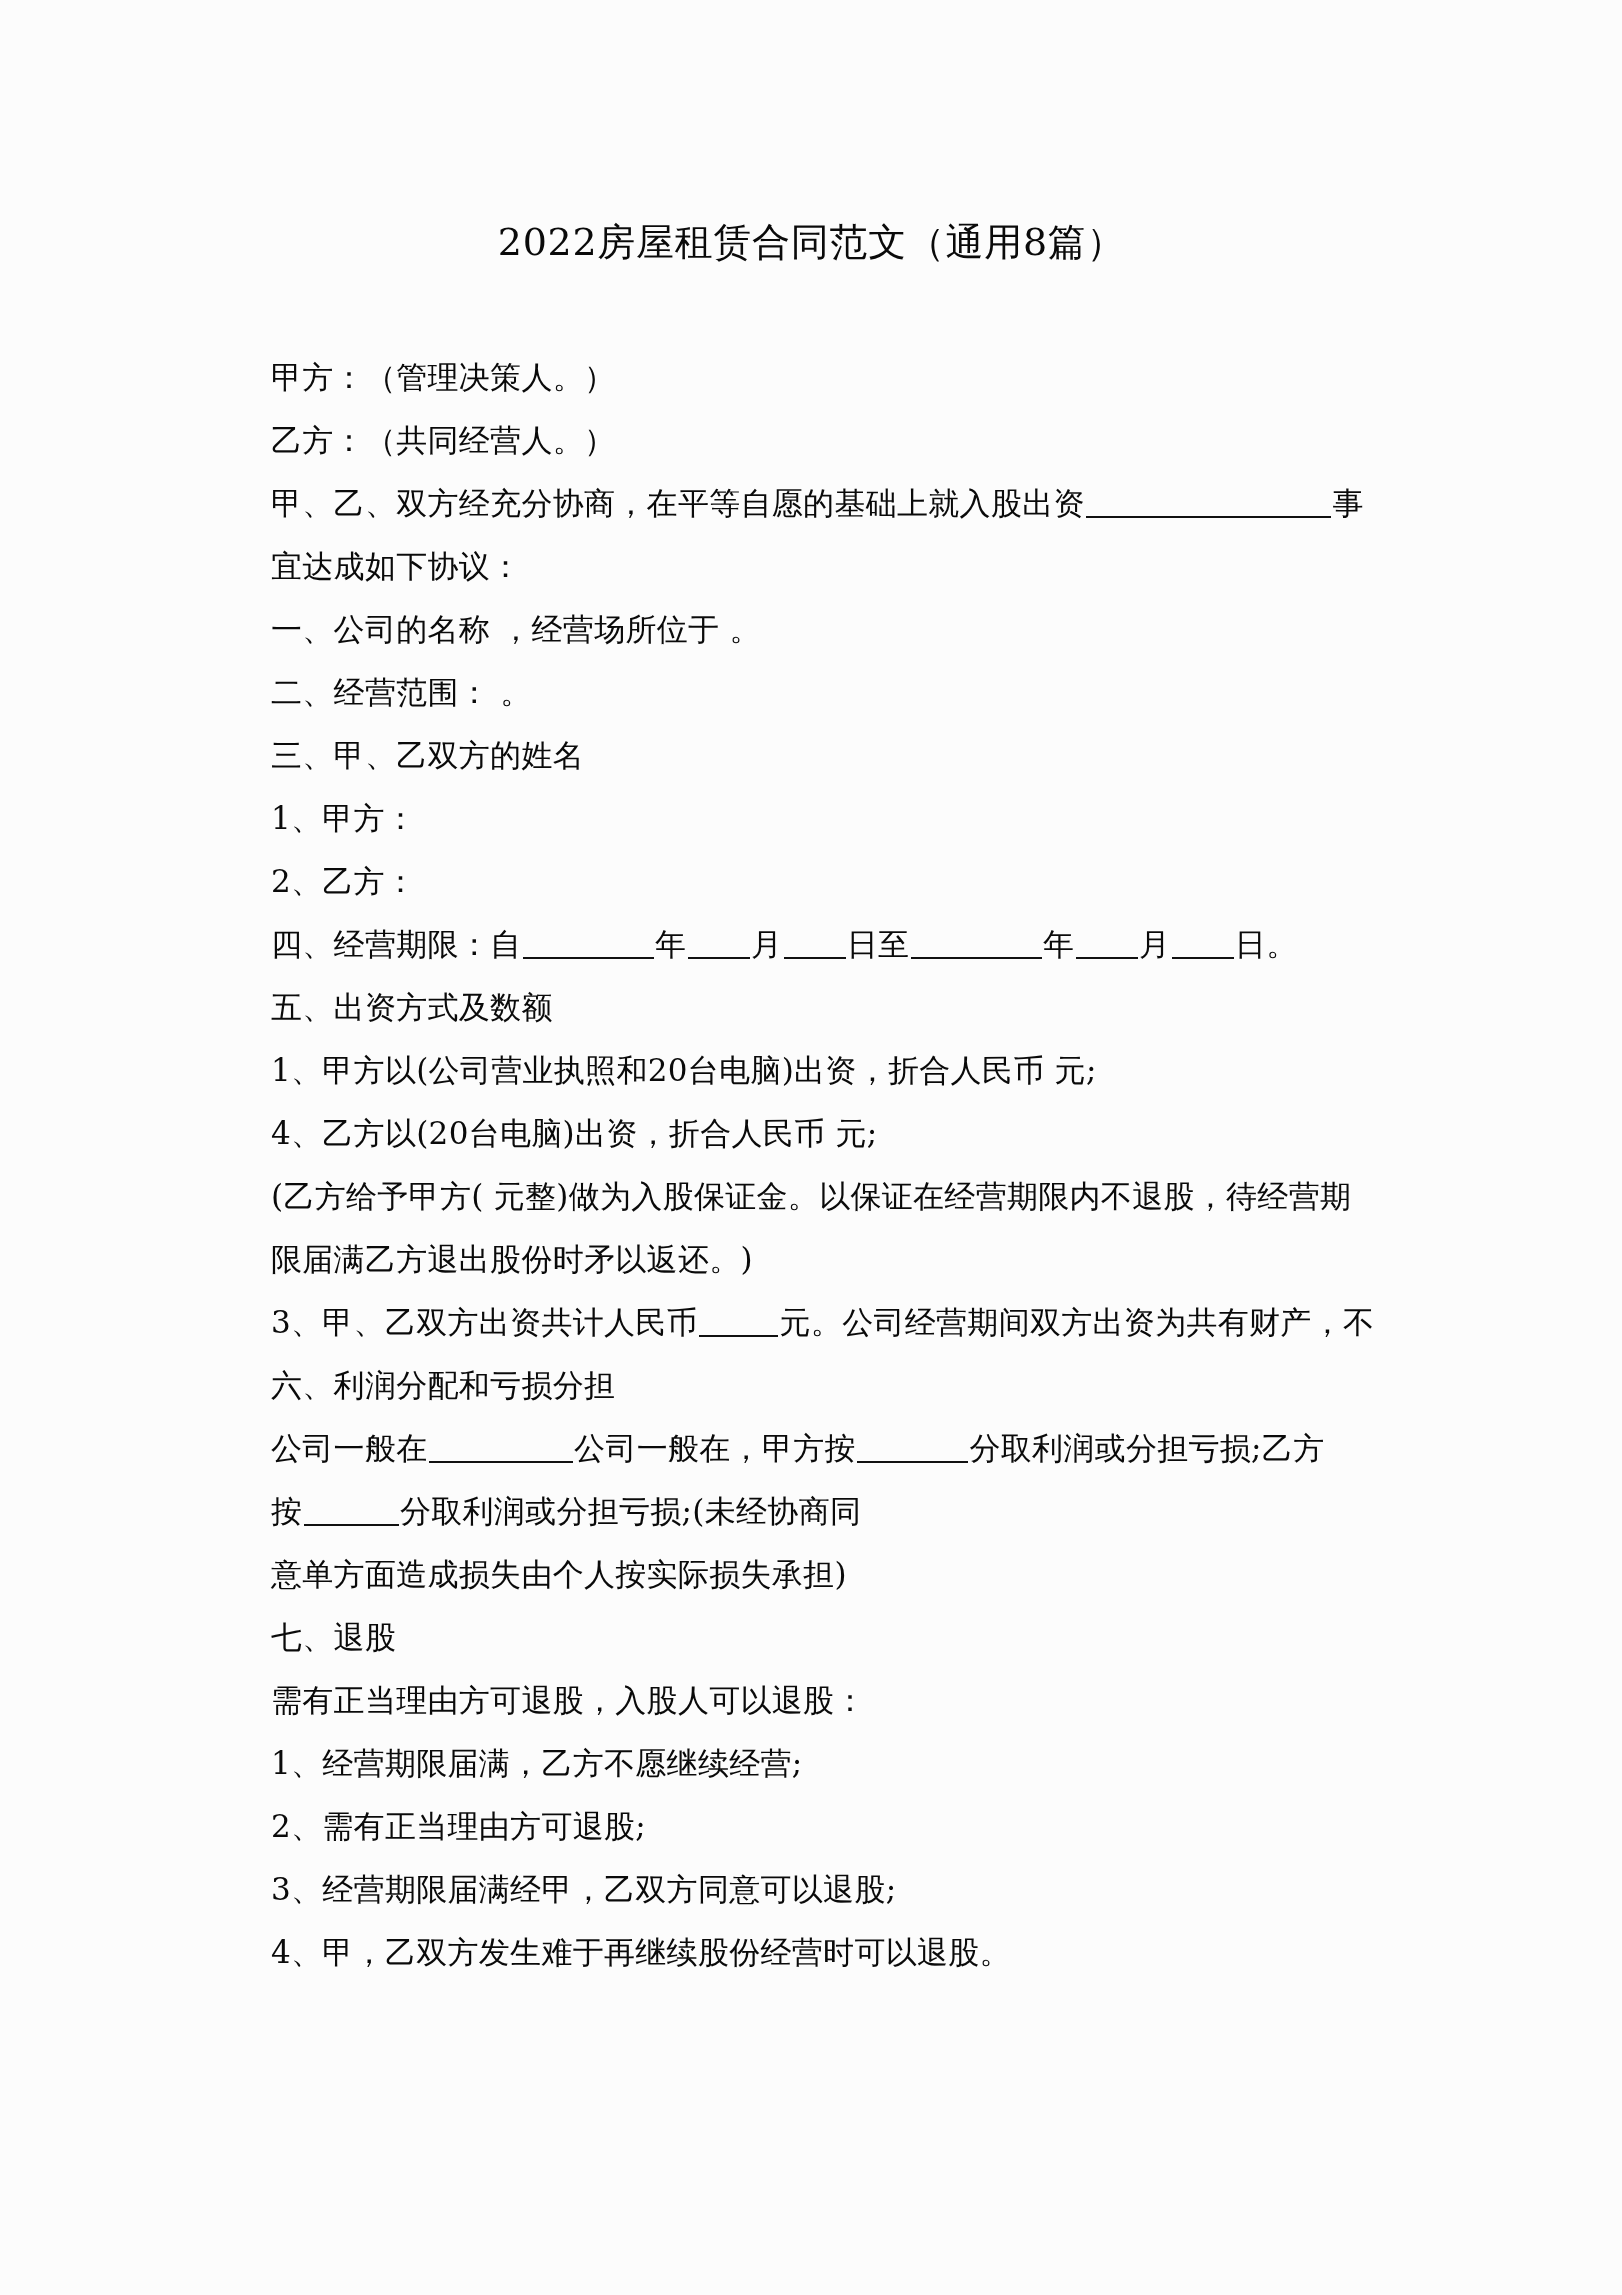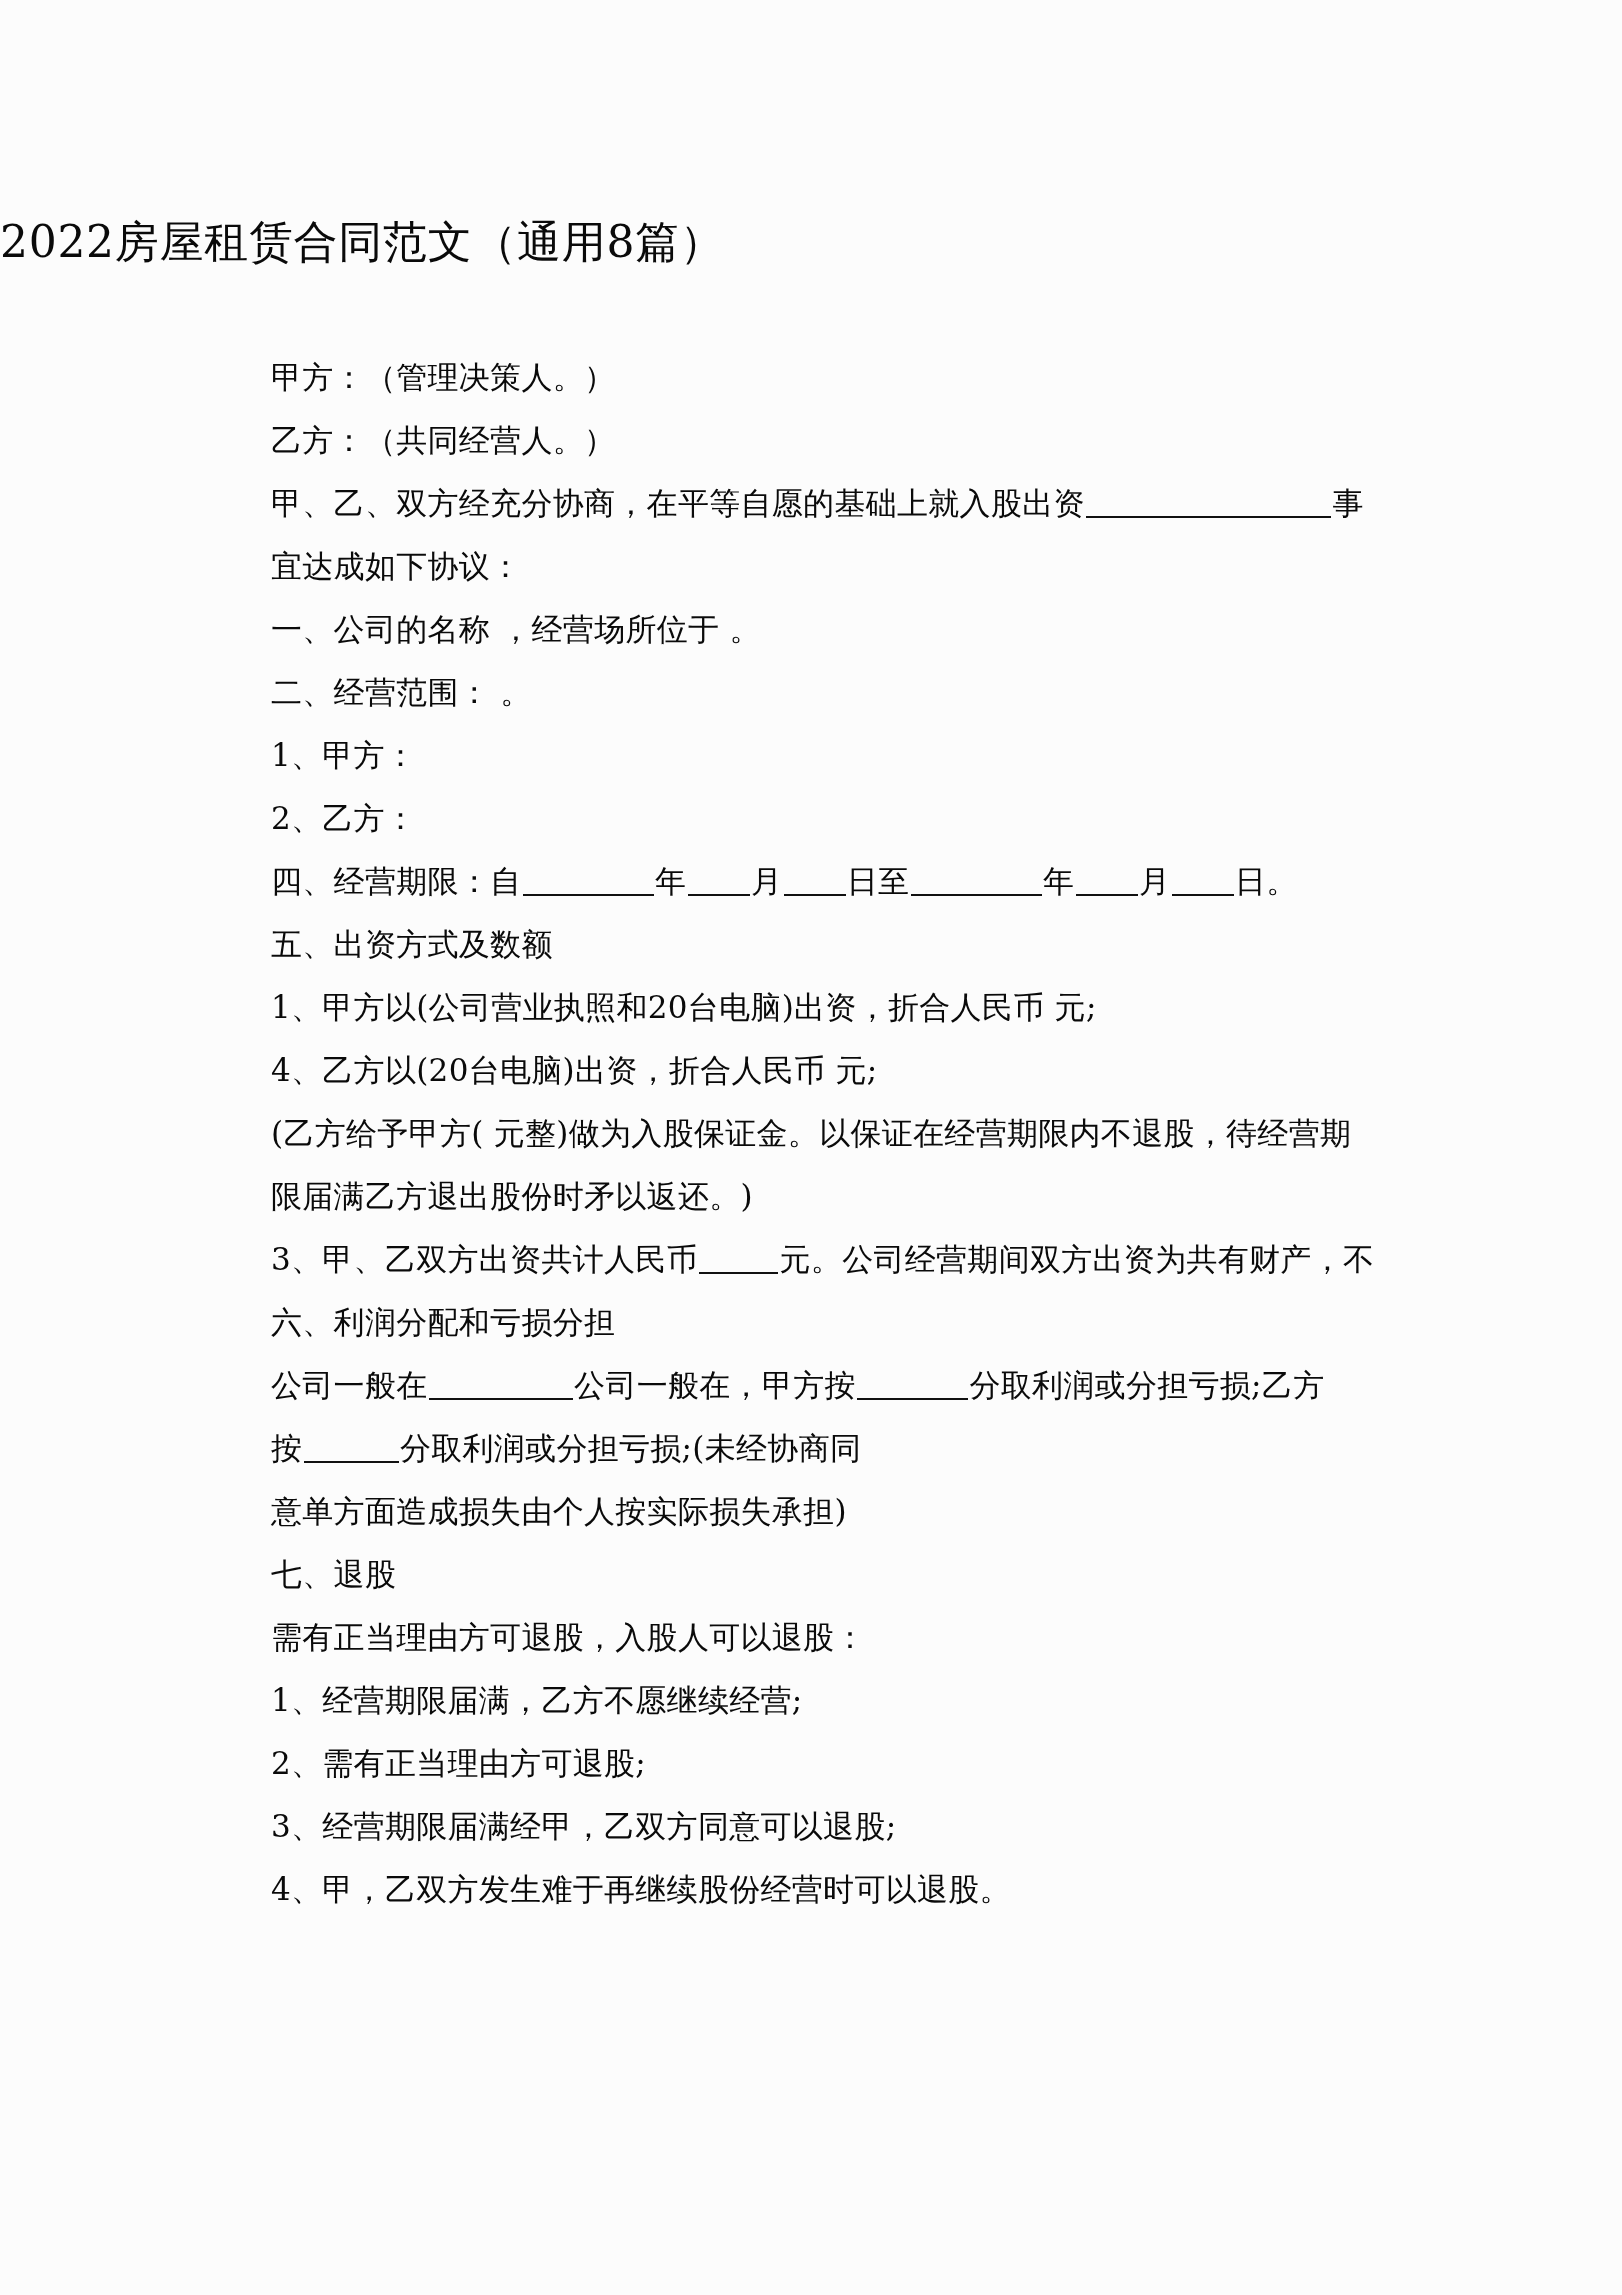--- a/index.html
+++ b/index.html
@@ -22,21 +22,22 @@
       height: 2295px;
       background: #fcfcfc;
     }
     .title {
       position: absolute;
       left: 0;
       width: 1623px;
       top: 193px;
       height: 98px;
       line-height: 98px;
-      font-size: 44px;
+      text-align: center;
+      font-size: 38px;
       letter-spacing: 0.7px;
       white-space: nowrap;
     }
     .body {
       position: absolute;
       left: 247px;
       top: 346px;
       width: 1132px;
       margin-left: 24px;
     }
@@ -62,20 +63,21 @@
 
 <div class="page">
   <div class="title">2022房屋租赁合同范文（通用8篇）</div>
   <div class="body" id="doc-body">
       <div class="line"><span>甲方：（管理决策人。）</span></div>
       <div class="line"><span>乙方：（共同经营人。）</span></div>
       <div class="line"><span>甲、乙、双方经充分协商，在平等自愿的基础上就入股出资</span><span class="blank" style="width: 245px;"></span><span>事</span></div>
       <div class="line"><span>宜达成如下协议：</span></div>
       <div class="line"><span>一、公司的名称 ，经营场所位于 。</span></div>
       <div class="line"><span>二、经营范围： 。</span></div>
+      <div class="line"><span>三、甲、乙双方的姓名</span></div>
       <div class="line"><span>1、甲方：</span></div>
       <div class="line"><span>2、乙方：</span></div>
       <div class="line"><span>四、经营期限：自</span><span class="blank" style="width: 131px;"></span><span>年</span><span class="blank" style="width: 62px;"></span><span>月</span><span class="blank" style="width: 62px;"></span><span>日至</span><span class="blank" style="width: 131px;"></span><span>年</span><span class="blank" style="width: 62px;"></span><span>月</span><span class="blank" style="width: 62px;"></span><span>日。</span></div>
       <div class="line"><span>五、出资方式及数额</span></div>
       <div class="line"><span>1、甲方以(公司营业执照和20台电脑)出资，折合人民币 元;</span></div>
       <div class="line"><span>4、乙方以(20台电脑)出资，折合人民币 元;</span></div>
       <div class="line"><span>(乙方给予甲方( 元整)做为入股保证金。以保证在经营期限内不退股，待经营期</span></div>
       <div class="line"><span>限届满乙方退出股份时矛以返还。)</span></div>
       <div class="line"><span>3、甲、乙双方出资共计人民币</span><span class="blank" style="width: 79px;"></span><span>元。公司经营期间双方出资为共有财产，不</span></div>
       <div class="line"><span>六、利润分配和亏损分担</span></div>

